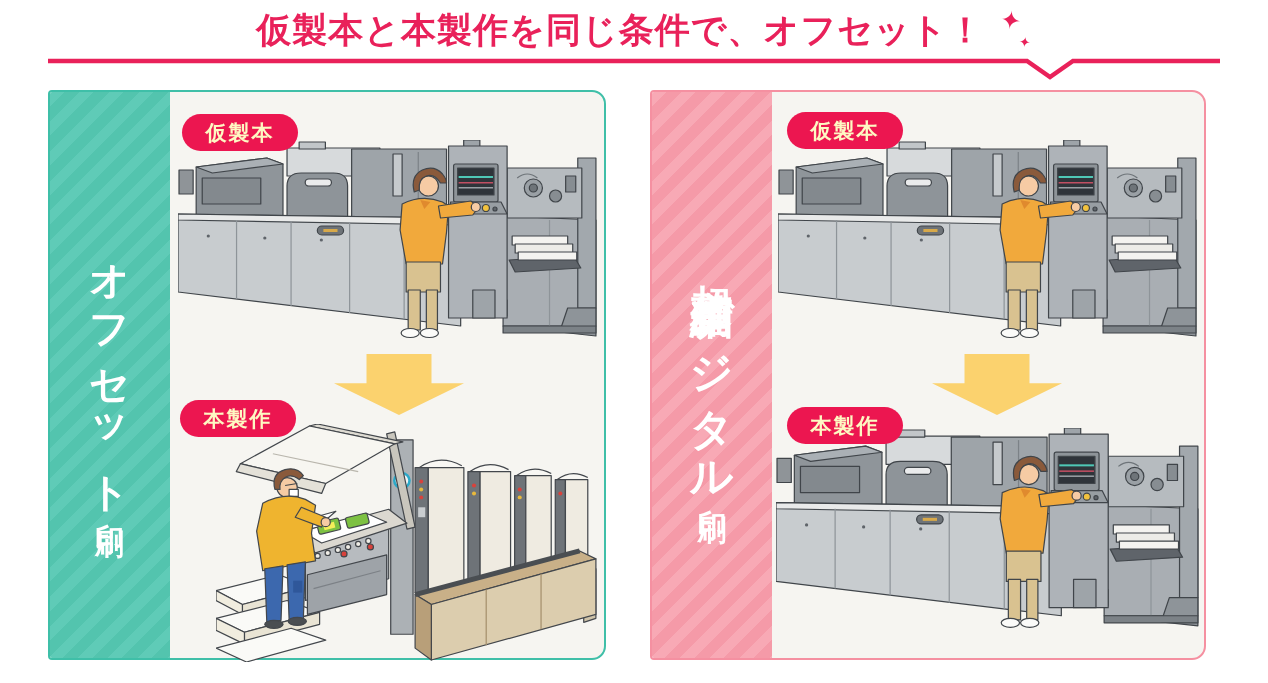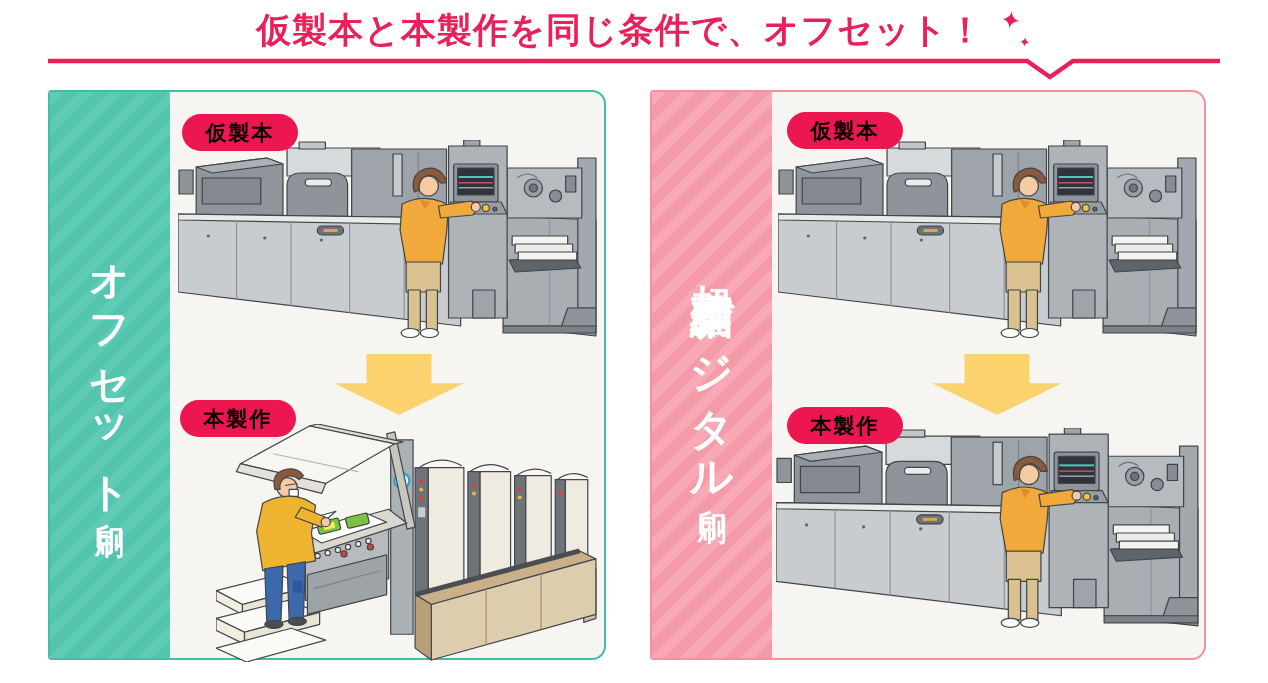--- a/index.html
+++ b/index.html
@@ -36,21 +36,21 @@
     writing-mode:vertical-rl;text-orientation:upright;
     color:#ffffff;font-weight:bold;letter-spacing:7px;line-height:1;
     text-align:center;
   }
   .vtext .main{font-size:40px;}
   .panel.hd .vtext .main{font-size:43px;letter-spacing:5px;}
   .vtext .sub{font-size:29px;}
   
   .badge{
     position:absolute;width:116px;height:37px;z-index:4;
-    background:var(--badge-red);color:#000000;border-radius:19px;
+    background:var(--badge-red);color:#fef9c3;border-radius:19px;
     display:flex;align-items:center;justify-content:center;
     font-size:21px;font-weight:bold;letter-spacing:2px;font-family:Liberation Mono, monospace;
   }
   .panel.offset .badge.b1{left:132px;top:22px;}
   .panel.offset .badge.b2{left:130px;top:308px;}
   .panel.hd .badge.b1{left:135px;top:20px;}
   .panel.hd .badge.b2{left:135px;top:315px;}
   .arrow{
     position:absolute;width:130px;height:61px;background:var(--arrow-yellow);z-index:3;
     clip-path:polygon(25% 0,75% 0,75% 48%,100% 48%,50% 100%,0 48%,25% 48%);

